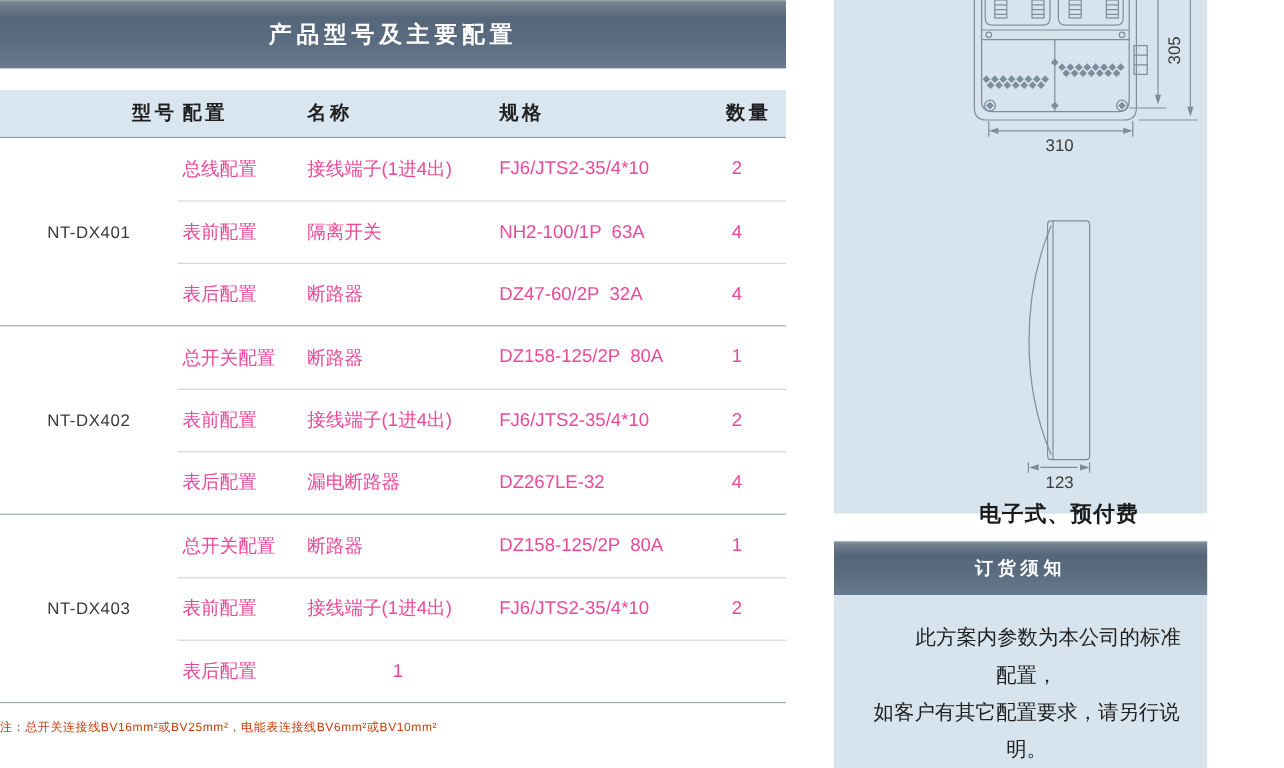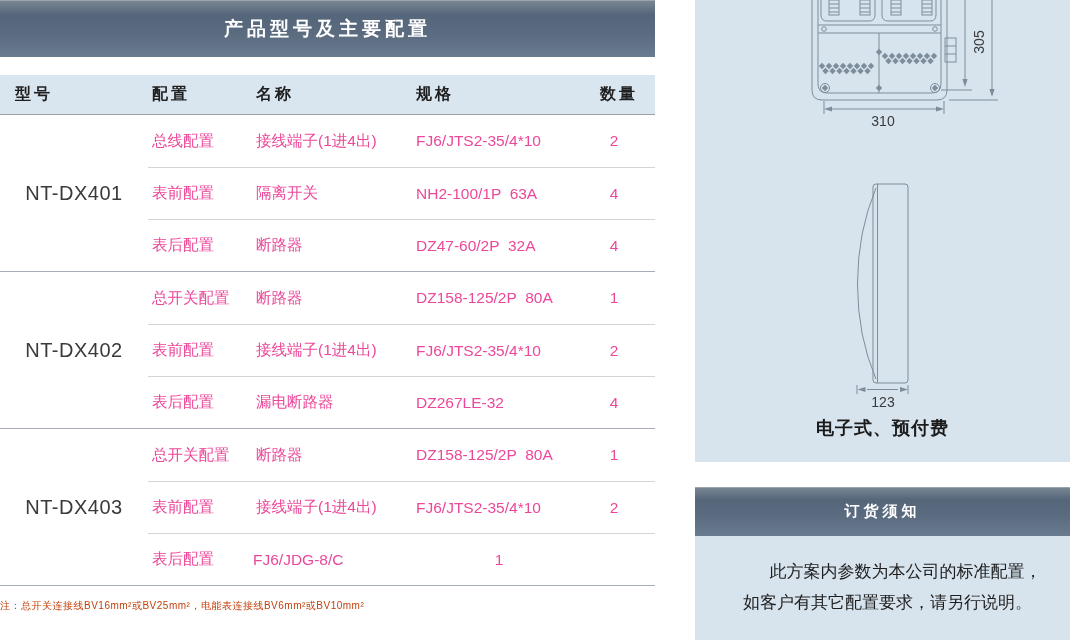--- a/index.html
+++ b/index.html
@@ -18,47 +18,47 @@
     background:linear-gradient(180deg,#7b8894 0%,#55667a 26%,#5a6b7f 58%,#697b8f 100%);
     box-shadow:inset 0 1px 0 rgba(255,255,255,0.25);
   }
   .table { width:655px; }
   .thead {
     margin-top:18px; height:40px; background:#d9e6f0;
     display:grid; grid-template-columns:148px 102px 163px 172px 58px;
     align-items:center; font-weight:bold; font-size:16px; color:#1f1f1f;
     border-bottom:1px solid #99a1a9; letter-spacing:3px;
   }
-  .thead .c-model, .thead .c-qty { text-align:left;padding-left:15px; }
+  .thead .c-model, .thead .c-qty { text-align:right;padding-left:15px; }
   .thead .c-config { padding-left:4px; }
   .thead .c-name { padding-left:6px; }
   .thead .c-spec { padding-left:3px; }
   .group { display:grid; grid-template-columns:148px 1fr; border-bottom:1px solid #a6adb4; }
   .model-cell {
     display:flex; align-items:center; justify-content:center;
-    font-size:20px; color:#3a3a3a; letter-spacing:0.5px;
+    font-size:14px; color:#3a3a3a; letter-spacing:0.5px;
   }
   .rows { display:block; }
   .row {
     height:52px; display:grid; grid-template-columns:102px 163px 172px 58px;
     align-items:center; font-size:15.5px; color:#ec4899;
   }
   .row + .row { border-top:1px solid #d2d6da; }
   .cell-config { padding-left:4px; }
   .cell-name { padding-left:6px; }
   .cell-spec { padding-left:3px; white-space:pre; }
   .cell-qty { text-align:center; }
   .foot-note {
     margin-top:13px; font-size:10px; color:#c2410c; letter-spacing:0.5px;
     white-space:nowrap;
   }
 
   
   .right-panel {
-    position:absolute; left:695px; top:0; width:375px; height:640px;
+    position:absolute; left:695px; top:0; width:311px; height:640px;
     display:flex; flex-direction:column;
   }
   .drawing-area { height:462px; background:#d7e4ee; position:relative; }
   .drawing-area svg { position:absolute; left:0; top:0; }
   .drawing-caption {
     position:absolute; top:416px; left:0; width:375px; text-align:center;
     font-size:18px; font-weight:bold; color:#1b1b1b; letter-spacing:1px;
   }
   .gap-white { height:25px; background:#ffffff; }
   .order-bar {
@@ -155,21 +155,20 @@
             <div class="cell-qty">1</div>
           </div>
           <div class="row">
             <div class="cell-config">表前配置</div>
             <div class="cell-name">接线端子(1进4出)</div>
             <div class="cell-spec">FJ6/JTS2-35/4*10</div>
             <div class="cell-qty">2</div>
           </div>
           <div class="row">
             <div class="cell-config">表后配置</div>
-            <div class="cell-spec">FJ6/JDG-8/C</div>
             <div class="cell-qty">1</div>
           </div>
         </div>
       </div>
     </div>
 
     <div class="foot-note">注：总开关连接线BV16mm²或BV25mm²，电能表连接线BV6mm²或BV10mm²</div>
   </div>
 
   <div class="right-panel">

